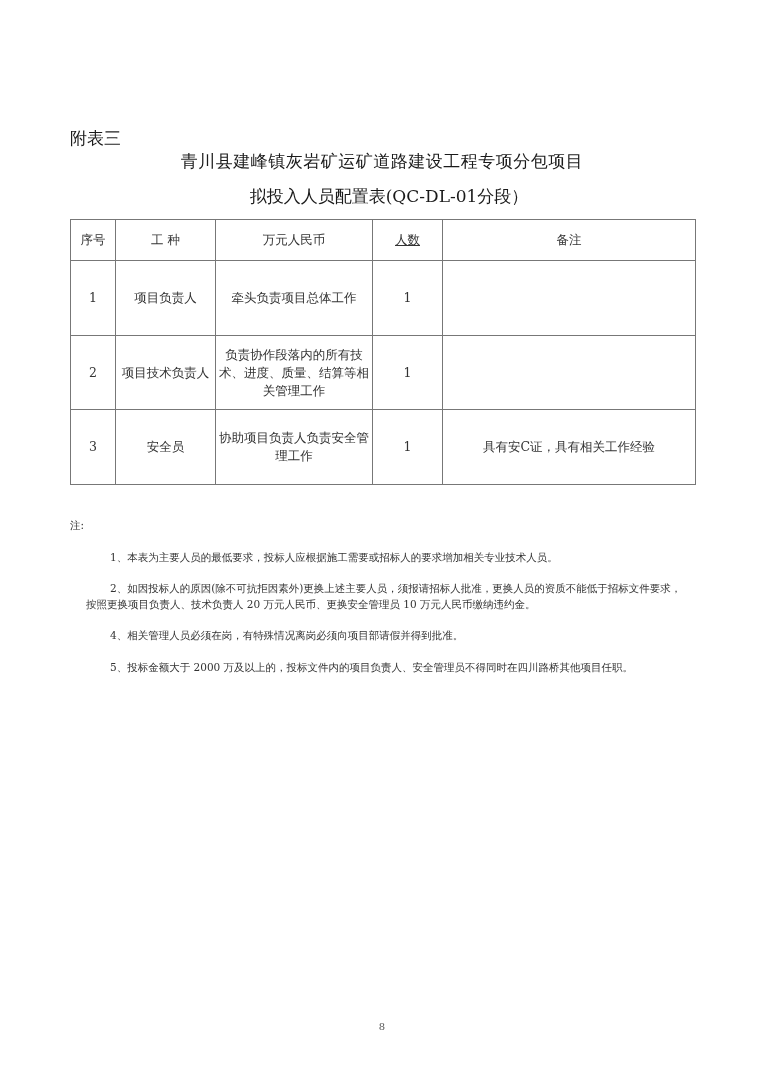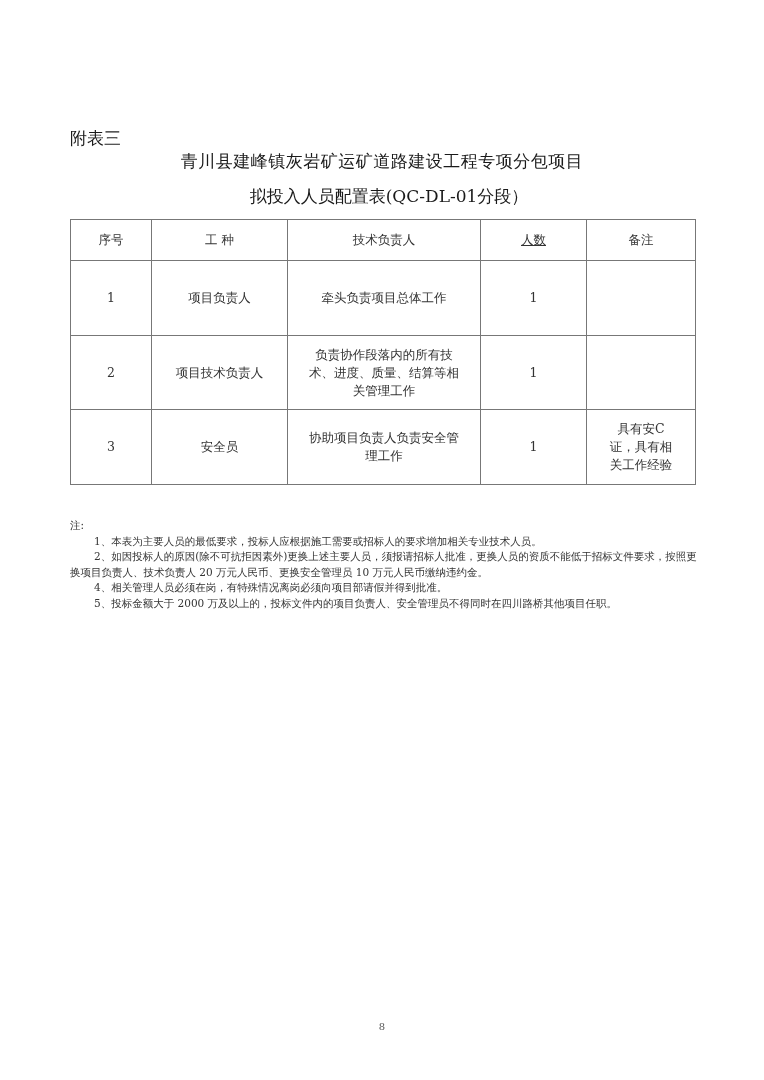--- a/index.html
+++ b/index.html
@@ -22,54 +22,54 @@
       font-size: 17px; color: #1a1a1a;
     }
     table.staff {
       position: absolute; left: 70px; top: 219px;
       width: 626px; border-collapse: collapse;
       font-size: 12.5px; color: #333;
     }
     table.staff td, table.staff th {
       border: 1px solid #777;
       text-align: center; vertical-align: middle;
-      font-weight: normal; padding: 0 20px; line-height: 18px;
+      font-weight: normal; padding: 0 2px; line-height: 18px;
     }
     table.staff tr.head { height: 41px; }
     table.staff tr.r1 { height: 75px; }
     table.staff tr.r2 { height: 74px; }
     table.staff tr.r3 { height: 75px; }
     .c1 { width: 40px; }
     .c2 { width: 95px; }
     .c3 { width: 152px; }
     .c4 { width: 65px; text-decoration: underline; }
     .notes {
       position: absolute; left: 70px; top: 518px; width: 630px;
       font-size: 10.5px; line-height: 15.5px; color: #333;
     }
-    .notes .note-line { text-indent: 24px; margin: 0; }
+    .notes .note-line { text-indent: 24px; margin: 16px; }
     .notes .note-head { margin: 0; }
     .page-num {
       position: absolute; left: 0; width: 764px; top: 1021px; text-align: center;
       font-size: 10px; color: #555;
     }
   </style>
 </head>
 <body>
 
 <div class="appendix">附表三</div>
 <div class="title1">青川县建峰镇灰岩矿运矿道路建设工程专项分包项目</div>
 <div class="title2">拟投入人员配置表(QC-DL-01分段）</div>
 
 <table class="staff">
   <tbody>
       <tr class="head">
     <th class="c1">序号</th>
     <th class="c2">工 种</th>
-    <th class="c3">技术负责人</th>
+    <th class="c3">万元人民币</th>
     <th class="c4">人数</th>
     <th>备注</th>
   </tr>
   <tr class="r1">
     <td>1</td>
     <td>项目负责人</td>
     <td>牵头负责项目总体工作</td>
     <td>1</td>
     <td></td>
   </tr>

